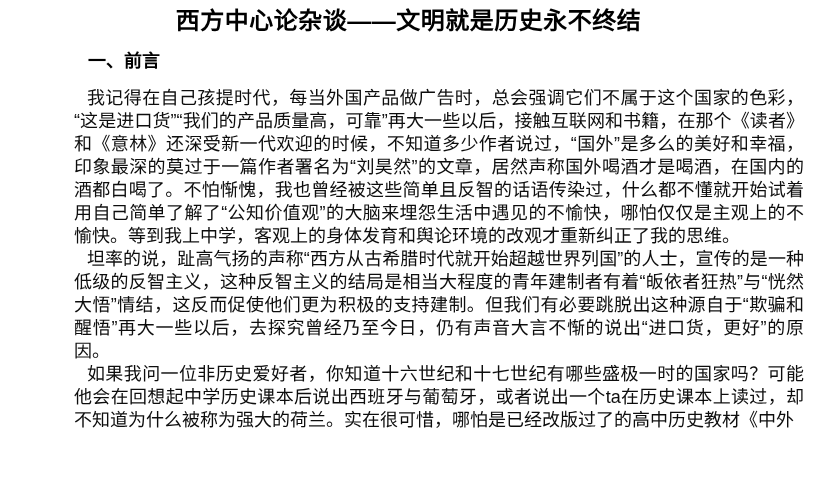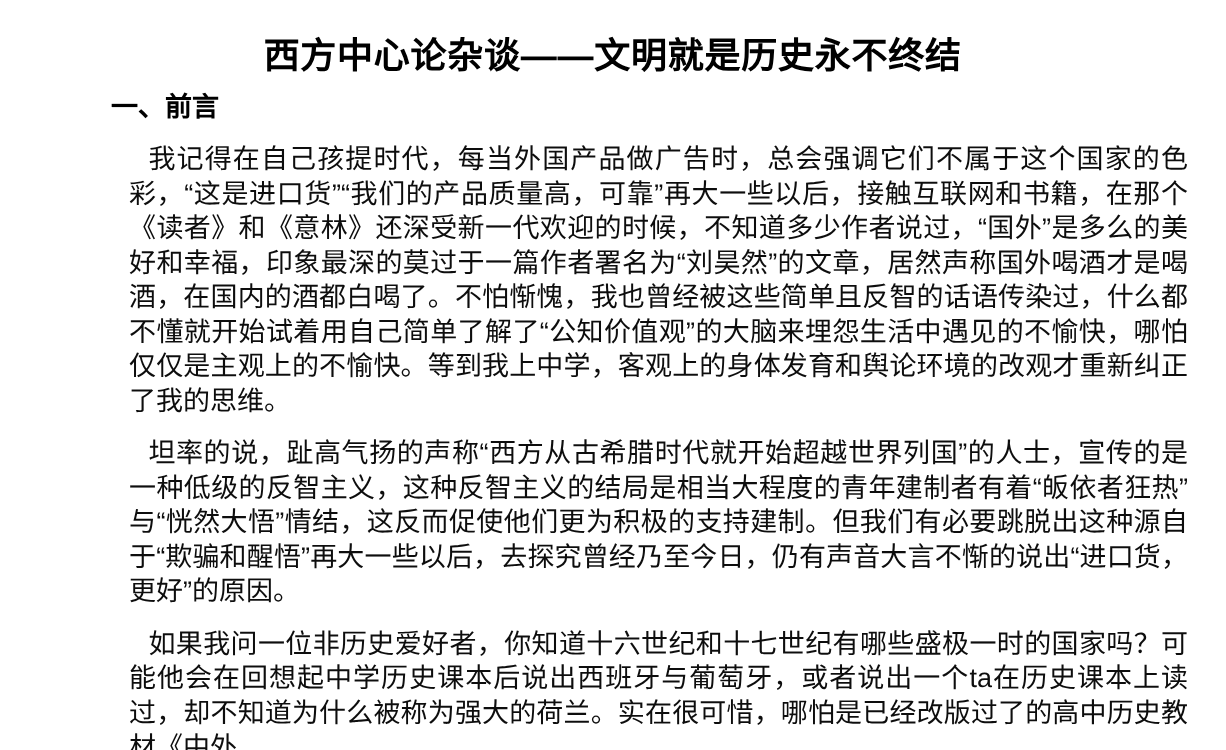--- a/index.html
+++ b/index.html
@@ -13,21 +13,21 @@
     overflow: hidden;
     font-family: "Liberation Sans", sans-serif;
     color: #0d0d0d;
     -webkit-font-smoothing: antialiased;
   }
   .article {
     width: 817px;
     height: 500px;
     overflow: hidden;
     box-sizing: border-box;
-    padding-top: 20px;
+    padding-top: 3px;
   }
   .article-title {
     font-size: 24px;
     font-weight: 700;
     line-height: 31px;
     text-align: center;
     margin: 2px 10px 7px 10px;
     color: #000000;
     letter-spacing: 0.5px;
   }
@@ -37,26 +37,26 @@
     padding-right: 13px;
     font-size: 18px;
     line-height: 23px;
     text-align: justify;
     color: #0d0d0d;
   }
   .section-heading {
     font-size: 18px;
     font-weight: 700;
     line-height: 23px;
-    margin: 0;
+    margin: 14px;
     text-align: left;
     color: #000000;
   }
   .content p {
-    margin: 12px;
+    margin: 0;
     text-indent: 0.72em;
     word-break: break-all;
   }
 </style>
 </head>
 <body>
 
 <div class="article">
   <h1 class="article-title">西方中心论杂谈——文明就是历史永不终结</h1>
 

